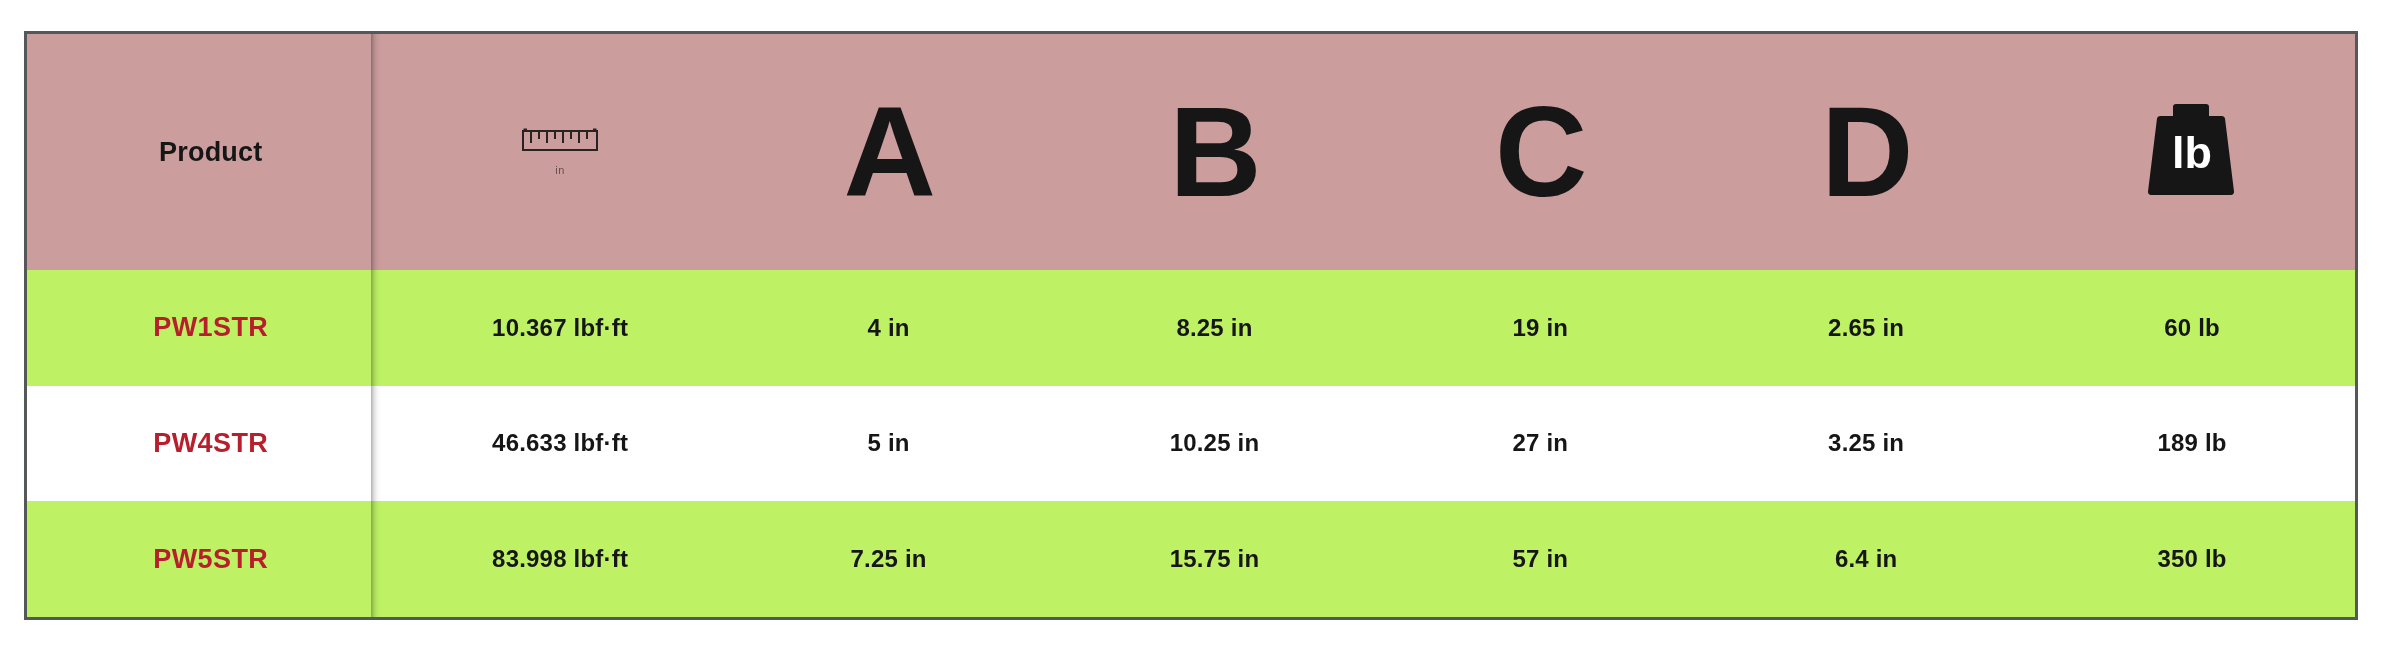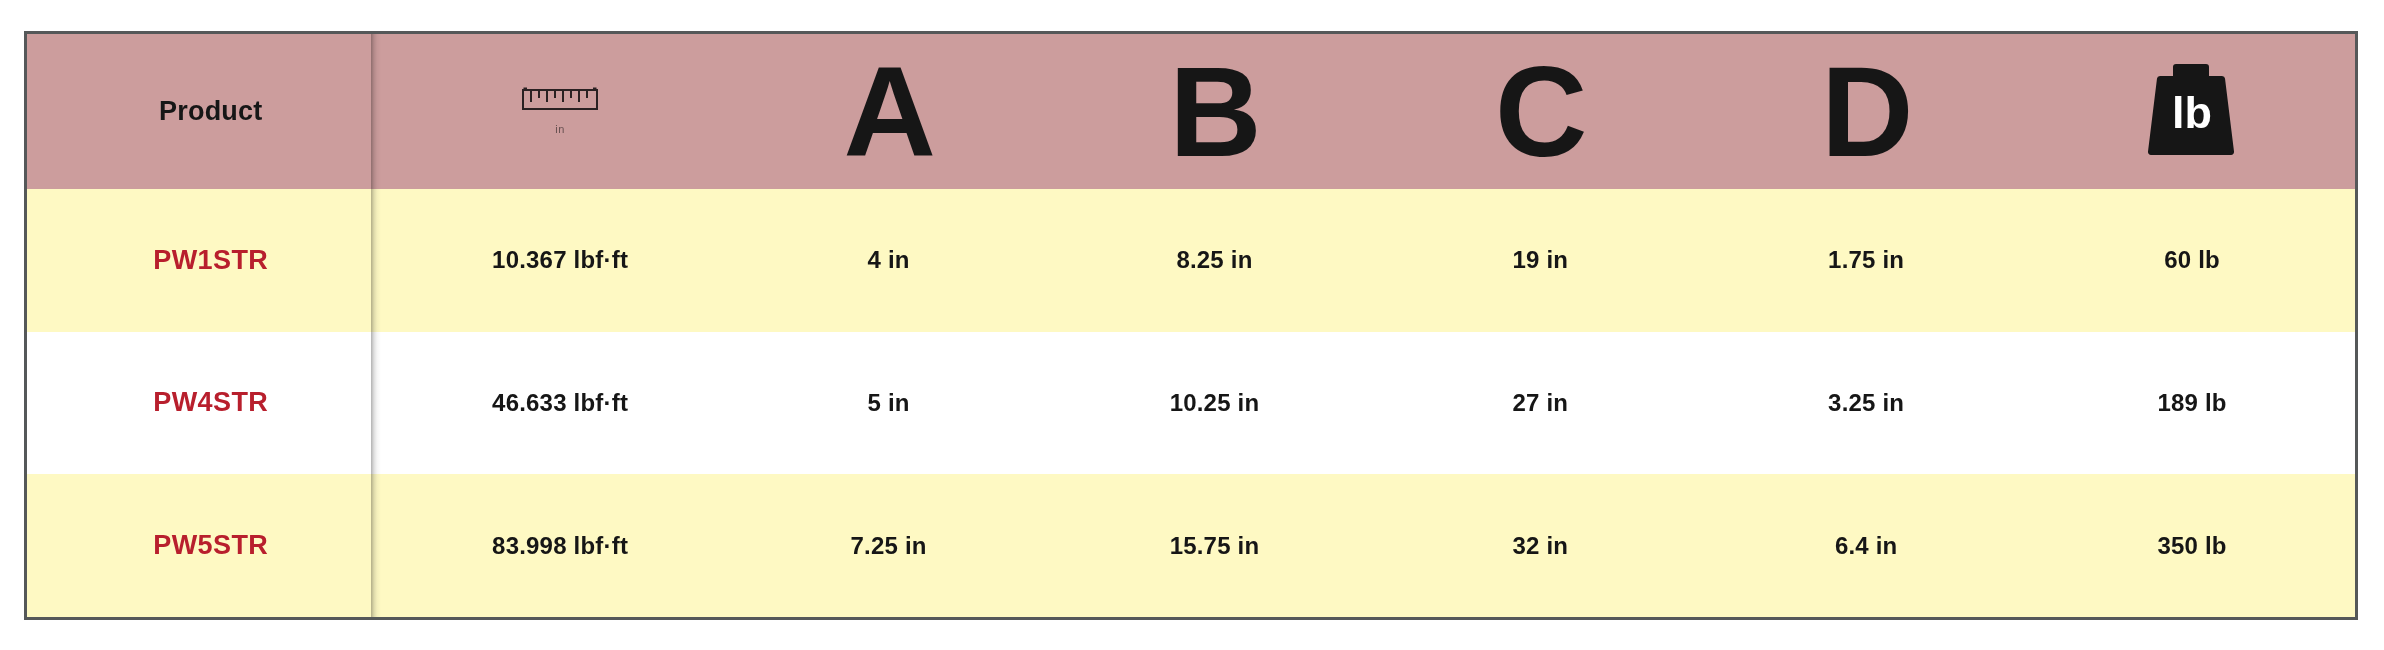--- a/index.html
+++ b/index.html
@@ -35,21 +35,21 @@
   
   col.c-product { width: 344px; }
   col.c-torque  { width: 310px; }
   col.c-a       { width: 305px; }
   col.c-b       { width: 305px; }
   col.c-c       { width: 305px; }
   col.c-d       { width: 305px; }
   col.c-weight  { width: 305px; }
 
   
-  thead tr { height: 155px; }
+  thead tr { height: 236px; }
 
   thead th {
     background: #cc9d9d;
     padding: 0;
     margin: 0;
     text-align: center;
     vertical-align: middle;
     font-weight: bold;
     color: #161616;
     border: 0;
@@ -79,21 +79,21 @@
     background: linear-gradient(to right,
        rgba(0,0,0,0.30) 0px,
        rgba(0,0,0,0.13) 3px,
        rgba(0,0,0,0.04) 6px,
        rgba(0,0,0,0.0) 10px);
     z-index: 5;
   }
 
   
   tbody tr { height: 79px; }
-  tbody tr.odd  td { background: #fef9c3; margin-left: 37px; }
+  tbody tr.odd  td { background: #bef264; margin-left: 37px; }
   tbody tr.even td { background: #ffffff; }
 
   tbody td {
     padding: 0;
     text-align: center;
     vertical-align: middle;
     font-size: 24px;
     font-weight: bold;
     color: #161616;
     border: 0;
@@ -206,36 +206,36 @@
       </tr>
     </thead>
 
     <tbody>
       <tr class="odd">
         <td class="product-cell">PW1STR</td>
         <td>10.367 lbf·ft</td>
         <td>4 in</td>
         <td>8.25 in</td>
         <td>19 in</td>
-        <td>1.75 in</td>
+        <td>2.65 in</td>
         <td>60 lb</td>
       </tr>
       <tr class="even">
         <td class="product-cell">PW4STR</td>
         <td>46.633 lbf·ft</td>
         <td>5 in</td>
         <td>10.25 in</td>
         <td>27 in</td>
         <td>3.25 in</td>
         <td>189 lb</td>
       </tr>
       <tr class="odd">
         <td class="product-cell">PW5STR</td>
         <td>83.998 lbf·ft</td>
         <td>7.25 in</td>
         <td>15.75 in</td>
-        <td>32 in</td>
+        <td>57 in</td>
         <td>6.4 in</td>
         <td>350 lb</td>
       </tr>
     </tbody>
   </table>
 </div>
 
 </body></html>

